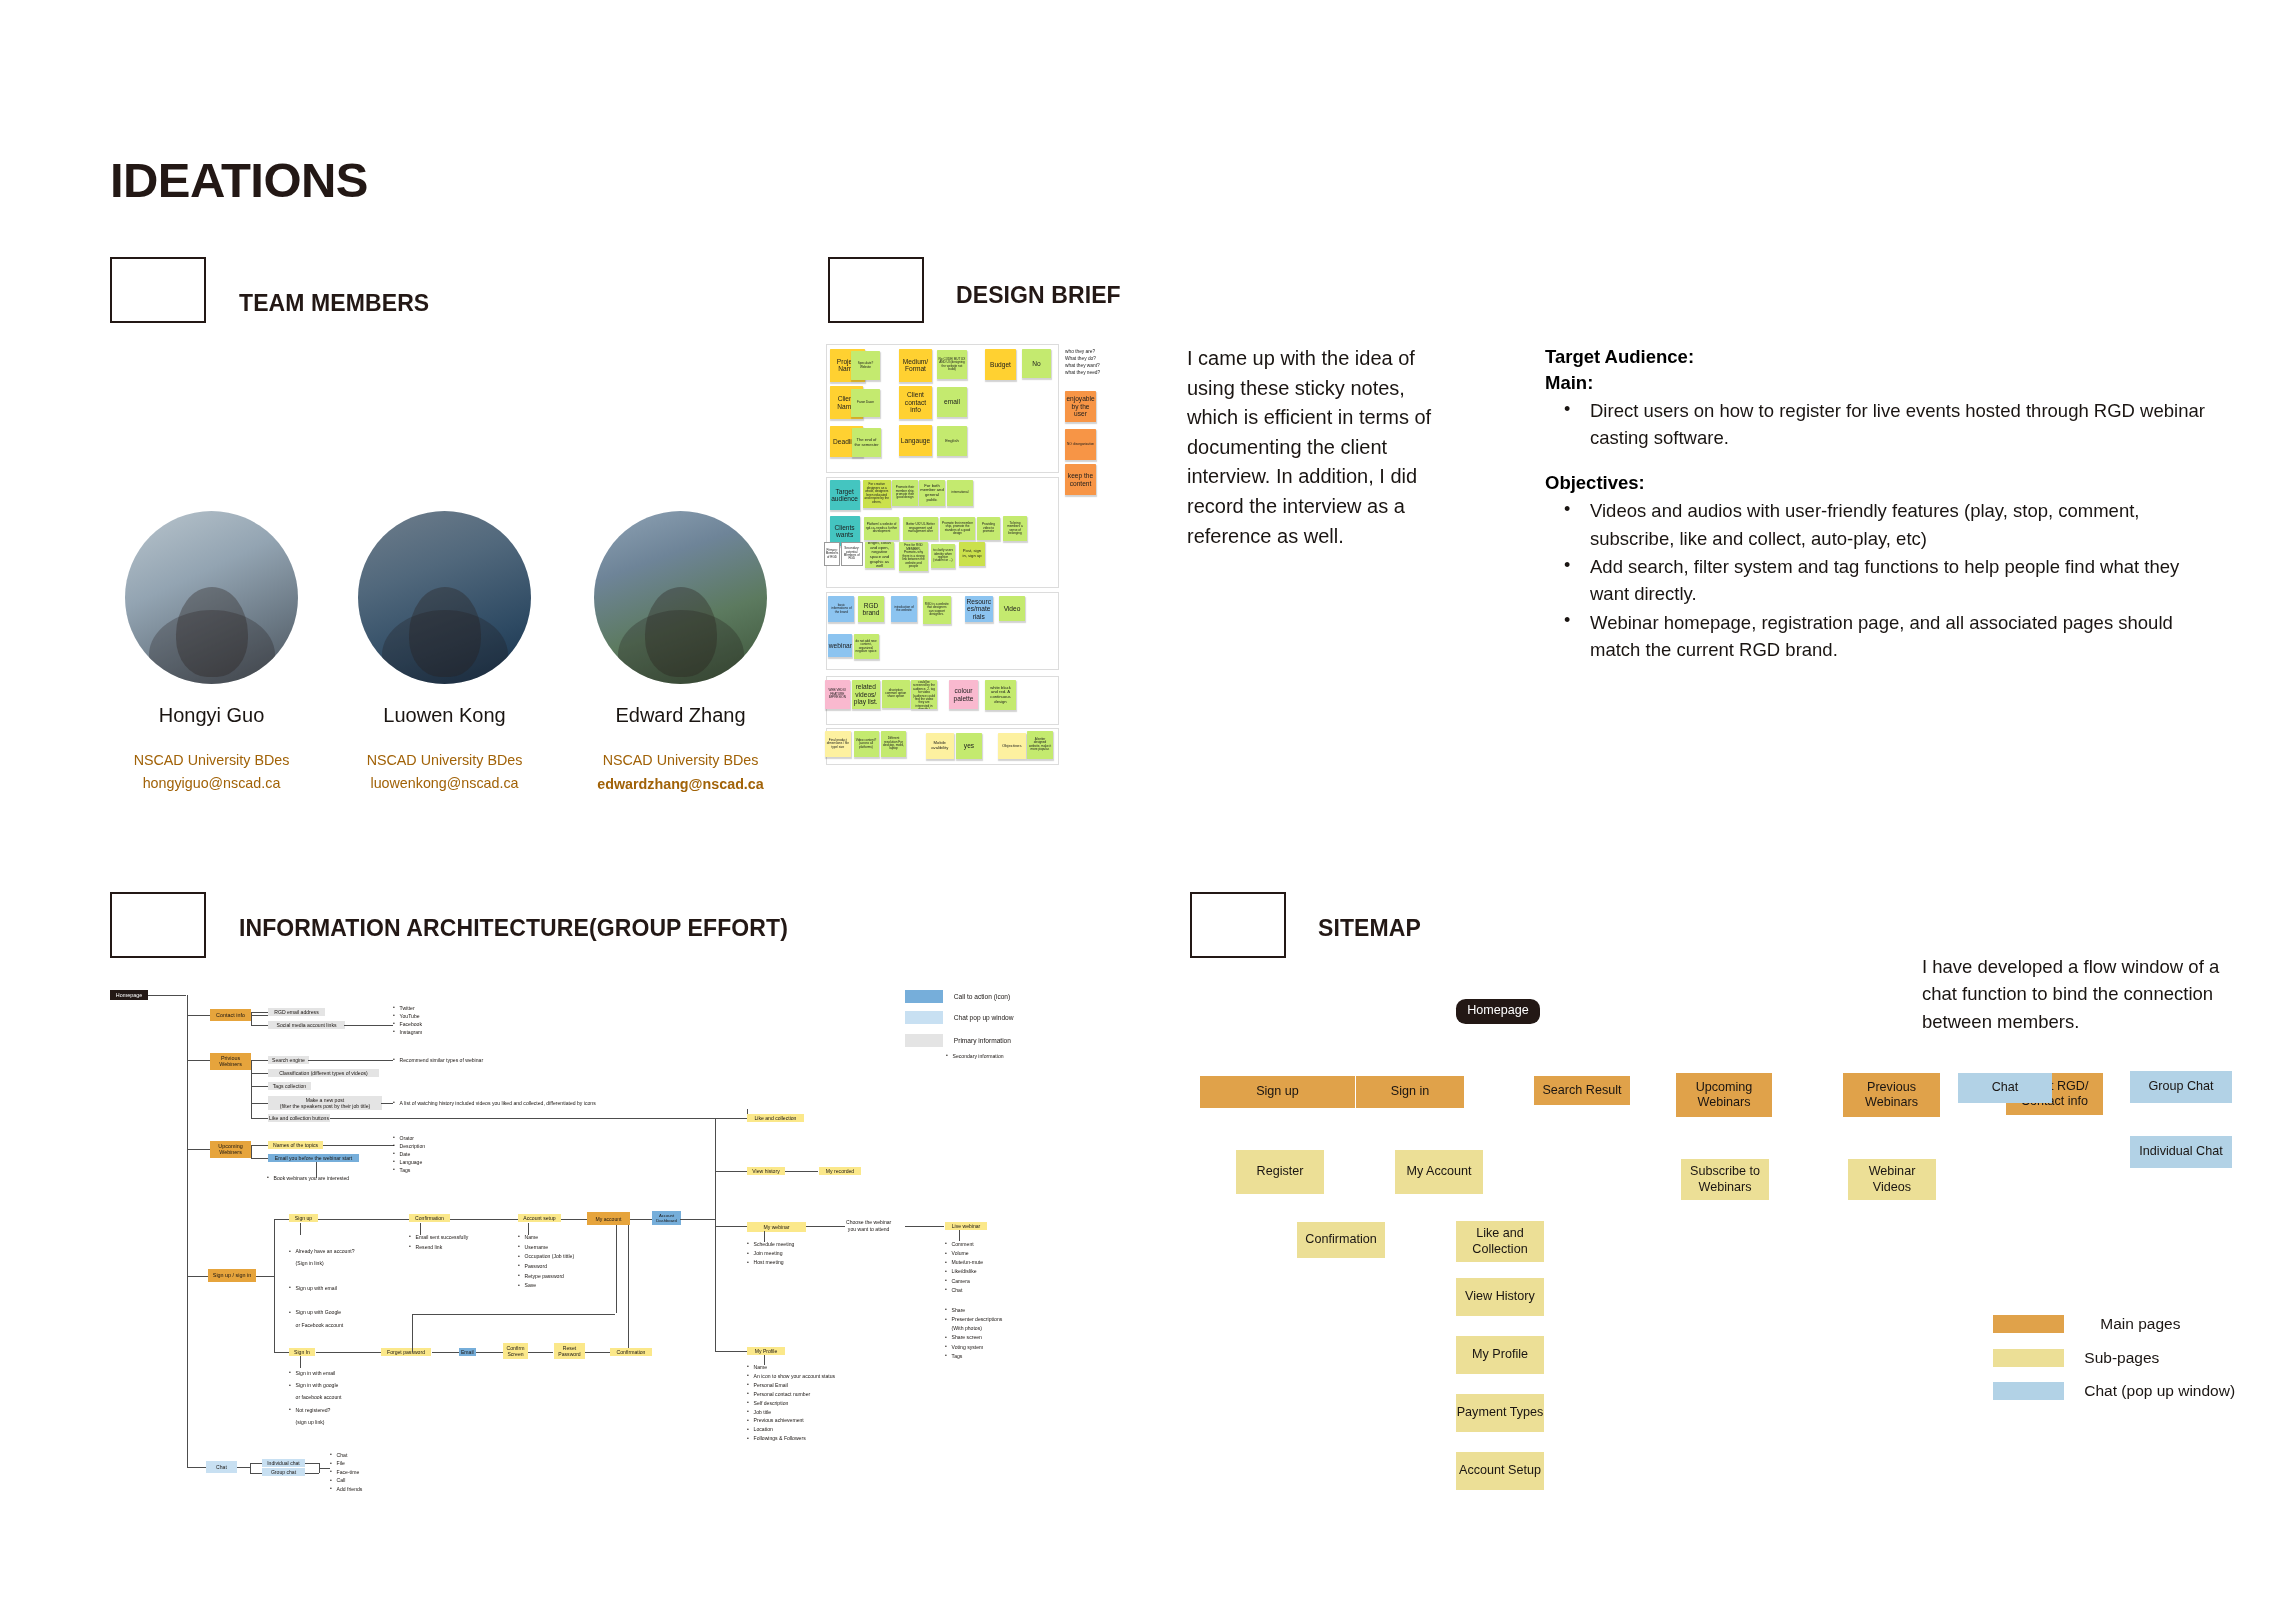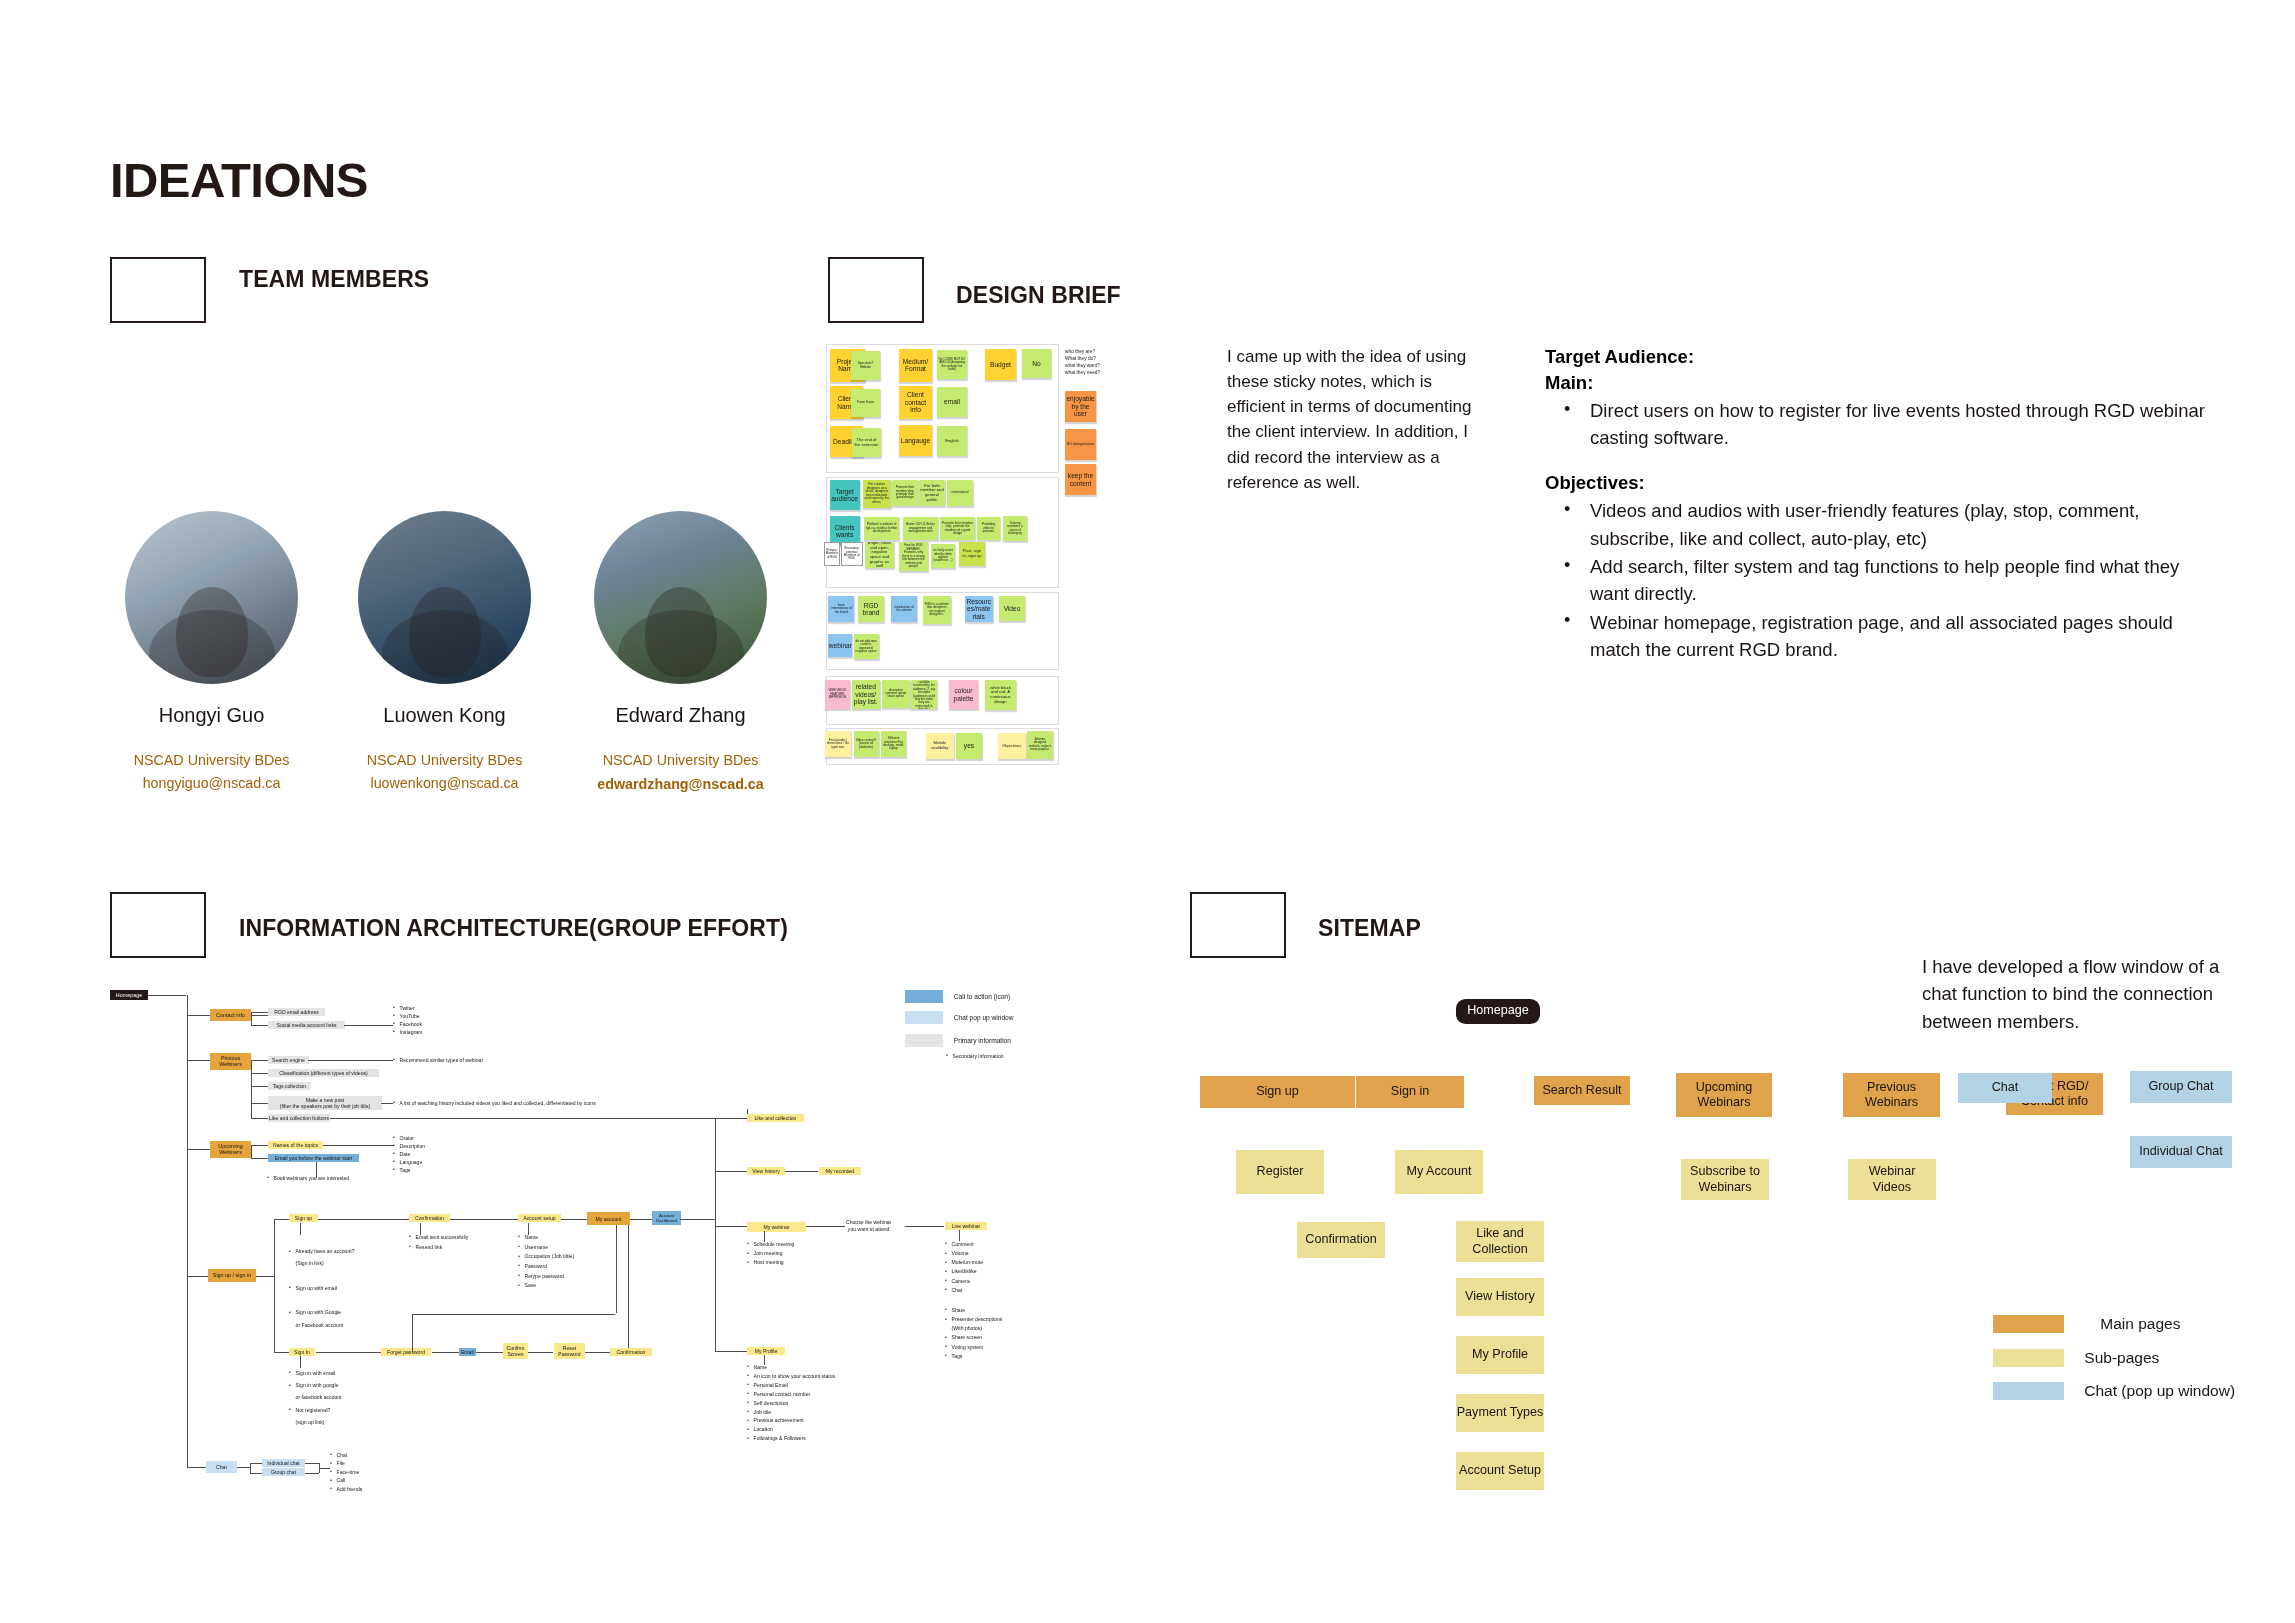--- a/index.html
+++ b/index.html
@@ -65,22 +65,22 @@
   .n-md   { font-size:6.6px; }
   .plainbox{
     position:absolute; border:0.6px solid #9a9a9a; background:#fff;
     display:flex; align-items:center; justify-content:center; text-align:center;
     font-size:3px; line-height:1.15; padding:1.2px; color:#222;
   }
   .qtext { position:absolute; font-size:4.8px; line-height:1.45; color:#222; }
 
   
   .brief-para {
-    position:absolute; left:1227px; top:344px; width:263px;
-    font-size:17px; line-height:1.48; color:#1a1512;
+    position:absolute; left:1187px; top:344px; width:263px;
+    font-size:20px; line-height:1.48; color:#1a1512;
   }
   .brief-col { position:absolute; left:1545px; top:346px; width:670px; }
   .b-head { font-size:18.5px; font-weight:bold; color:#000; margin:0 0 3.6px 0; }
   .b-list { margin:0 0 20.3px 0; padding:0 0 0 45px; list-style:none; }
   .b-list li {
     position:relative; font-size:18.5px; line-height:1.47; color:#1a1512;
     margin-bottom:1.2px;
   }
   .b-list li::before{
     content:"•"; position:absolute; left:-26px; top:-1.2px; font-size:18px;
@@ -137,21 +137,21 @@
   .sm-lg-tx { margin-left:20.3px; font-size:15.5px; color:#1a1512; white-space:nowrap; }
 </style>
 </head>
 <body>
 
 <div class="page">
 
   <div class="main-title">IDEATIONS</div>
 
   <div class="sec-box" style="left:110px;top:257px;width:96px;height:66px;"></div>
-  <div class="sec-label" style="left:239px;top:266px;text-align:right;">TEAM MEMBERS</div>
+  <div class="sec-label" style="left:239px;top:290px;text-align:right;">TEAM MEMBERS</div>
 
   <div class="sec-box" style="left:828px;top:257px;width:96px;height:66px;"></div>
   <div class="sec-label" style="left:956px;top:282px;">DESIGN BRIEF</div>
 
   <div class="team">
     <div class="member" style="left:0;">
       <div class="avatar a1"></div>
       <div class="m-name">Hongyi Guo</div>
       <div class="m-school">NSCAD University BDes</div>
       <div class="m-school" style="margin-top:2.4px;">hongyiguo@nscad.ca</div>

